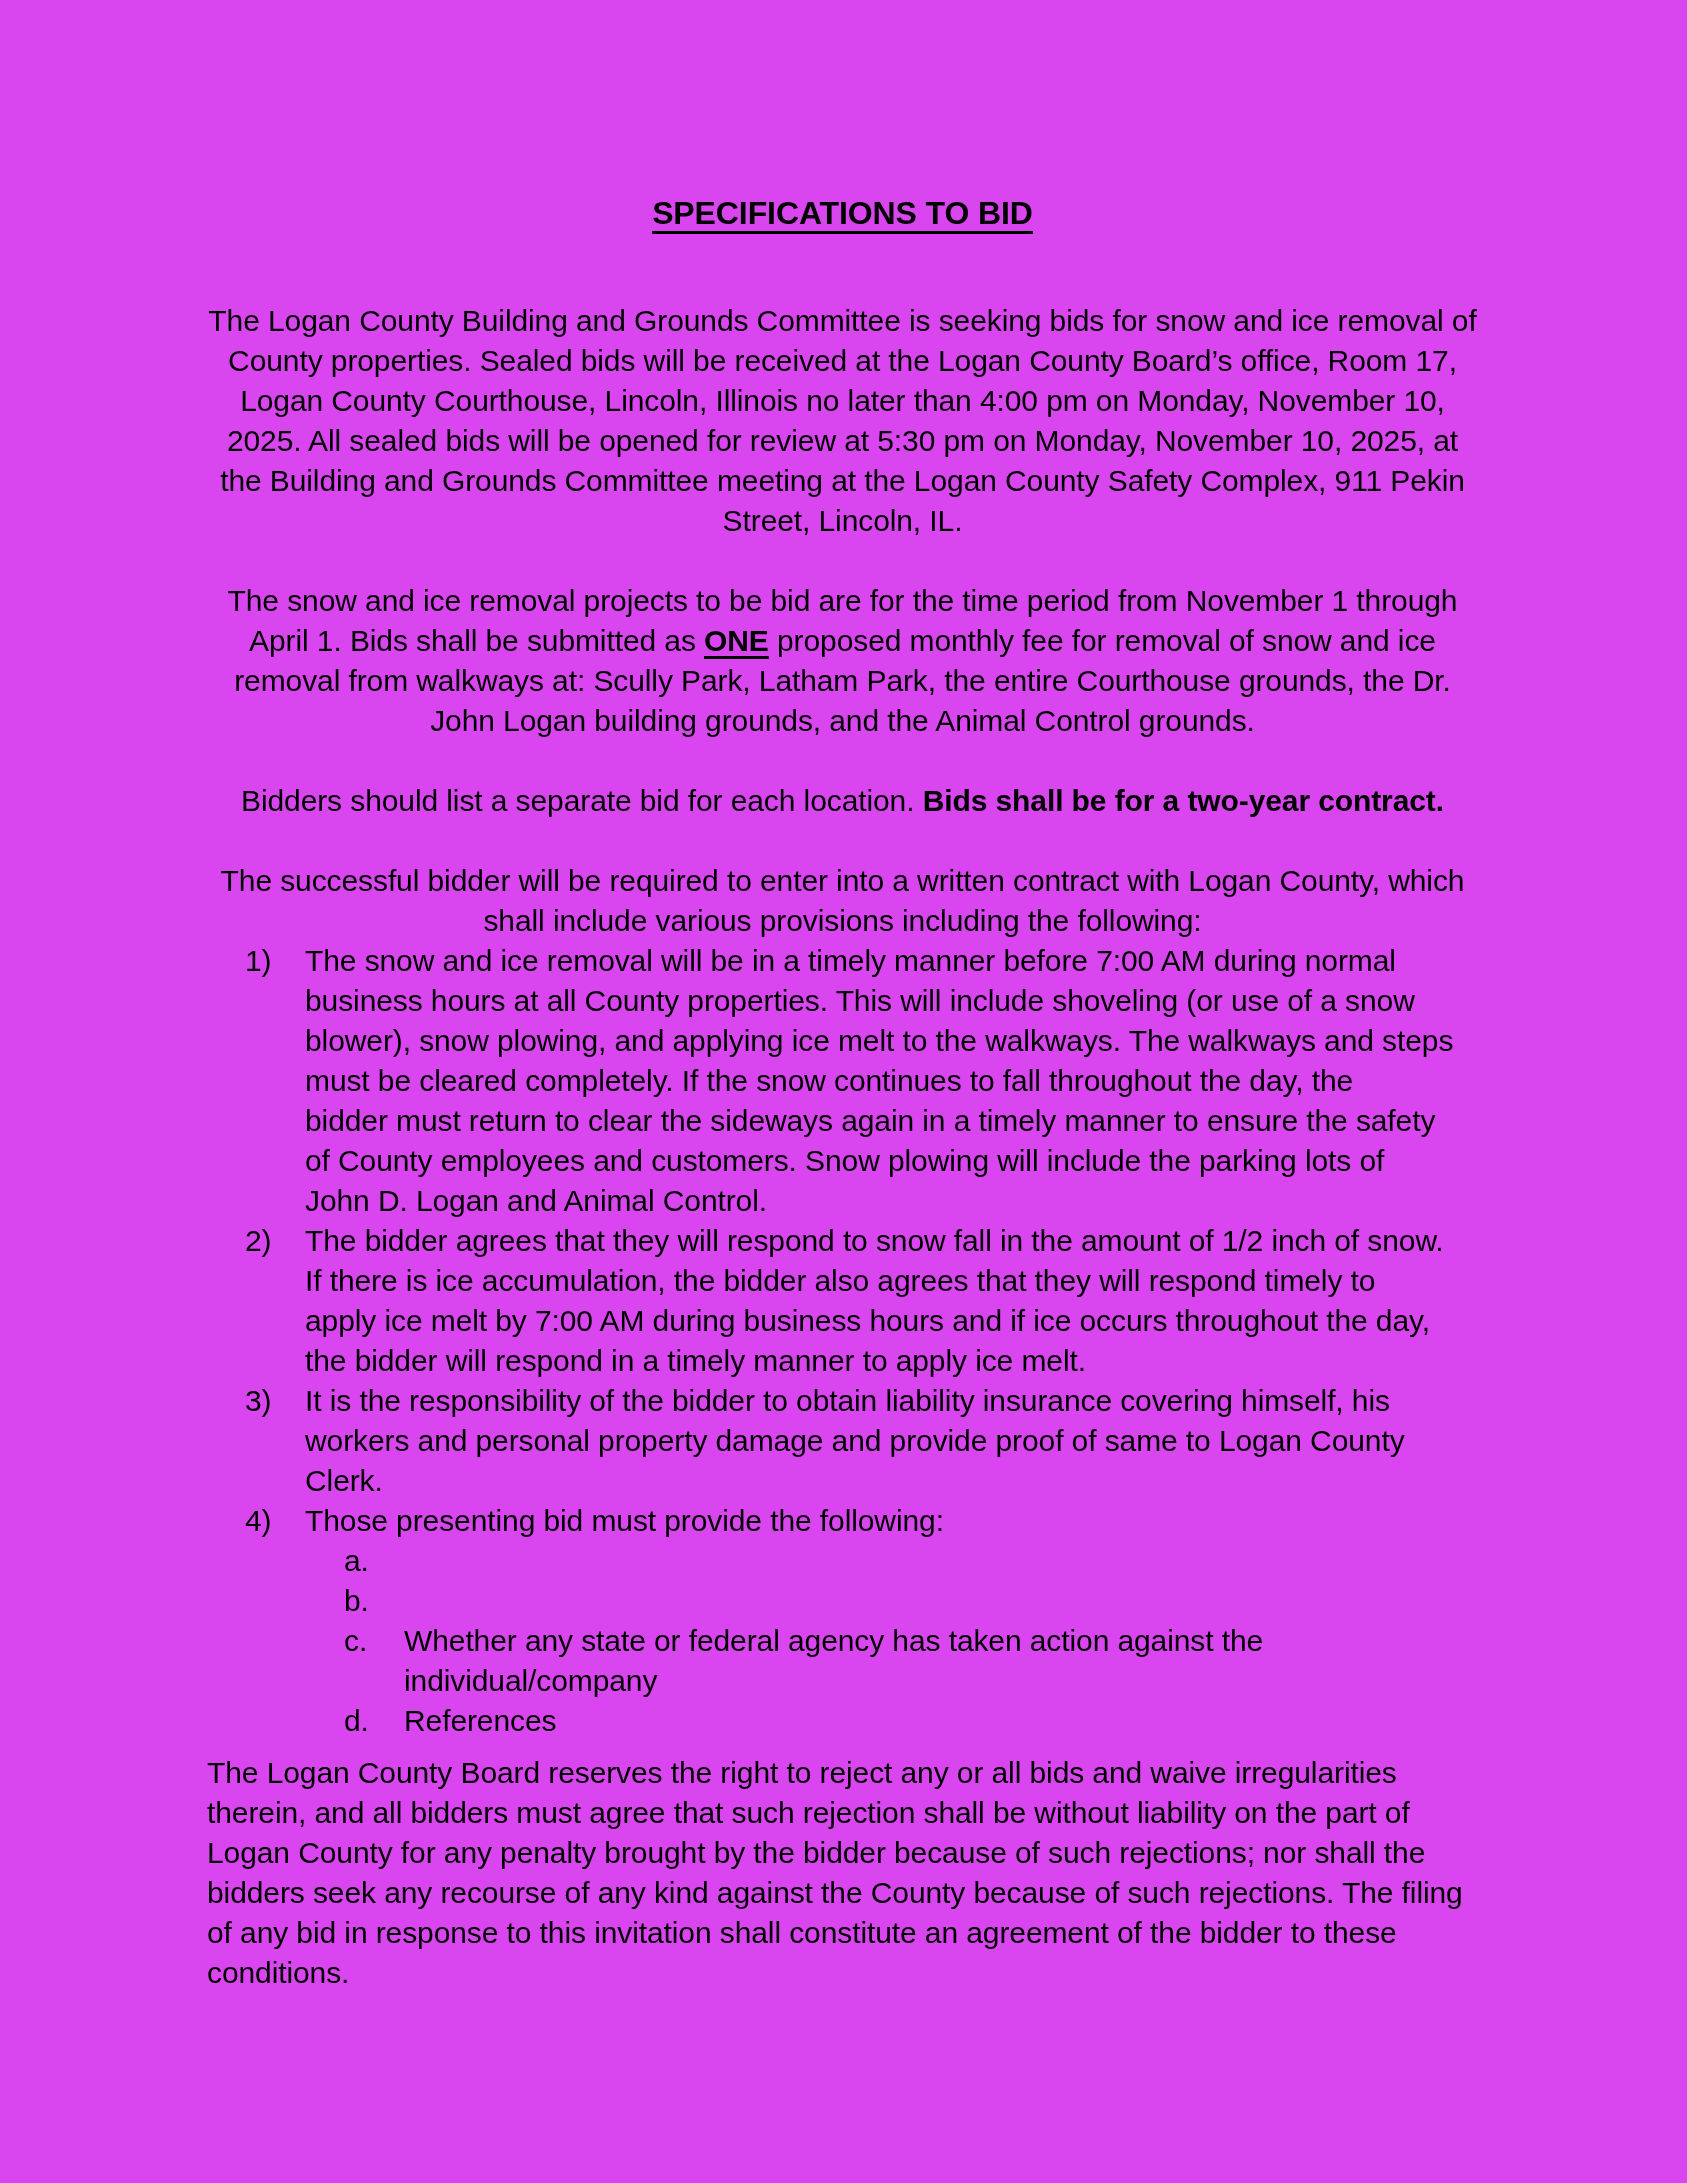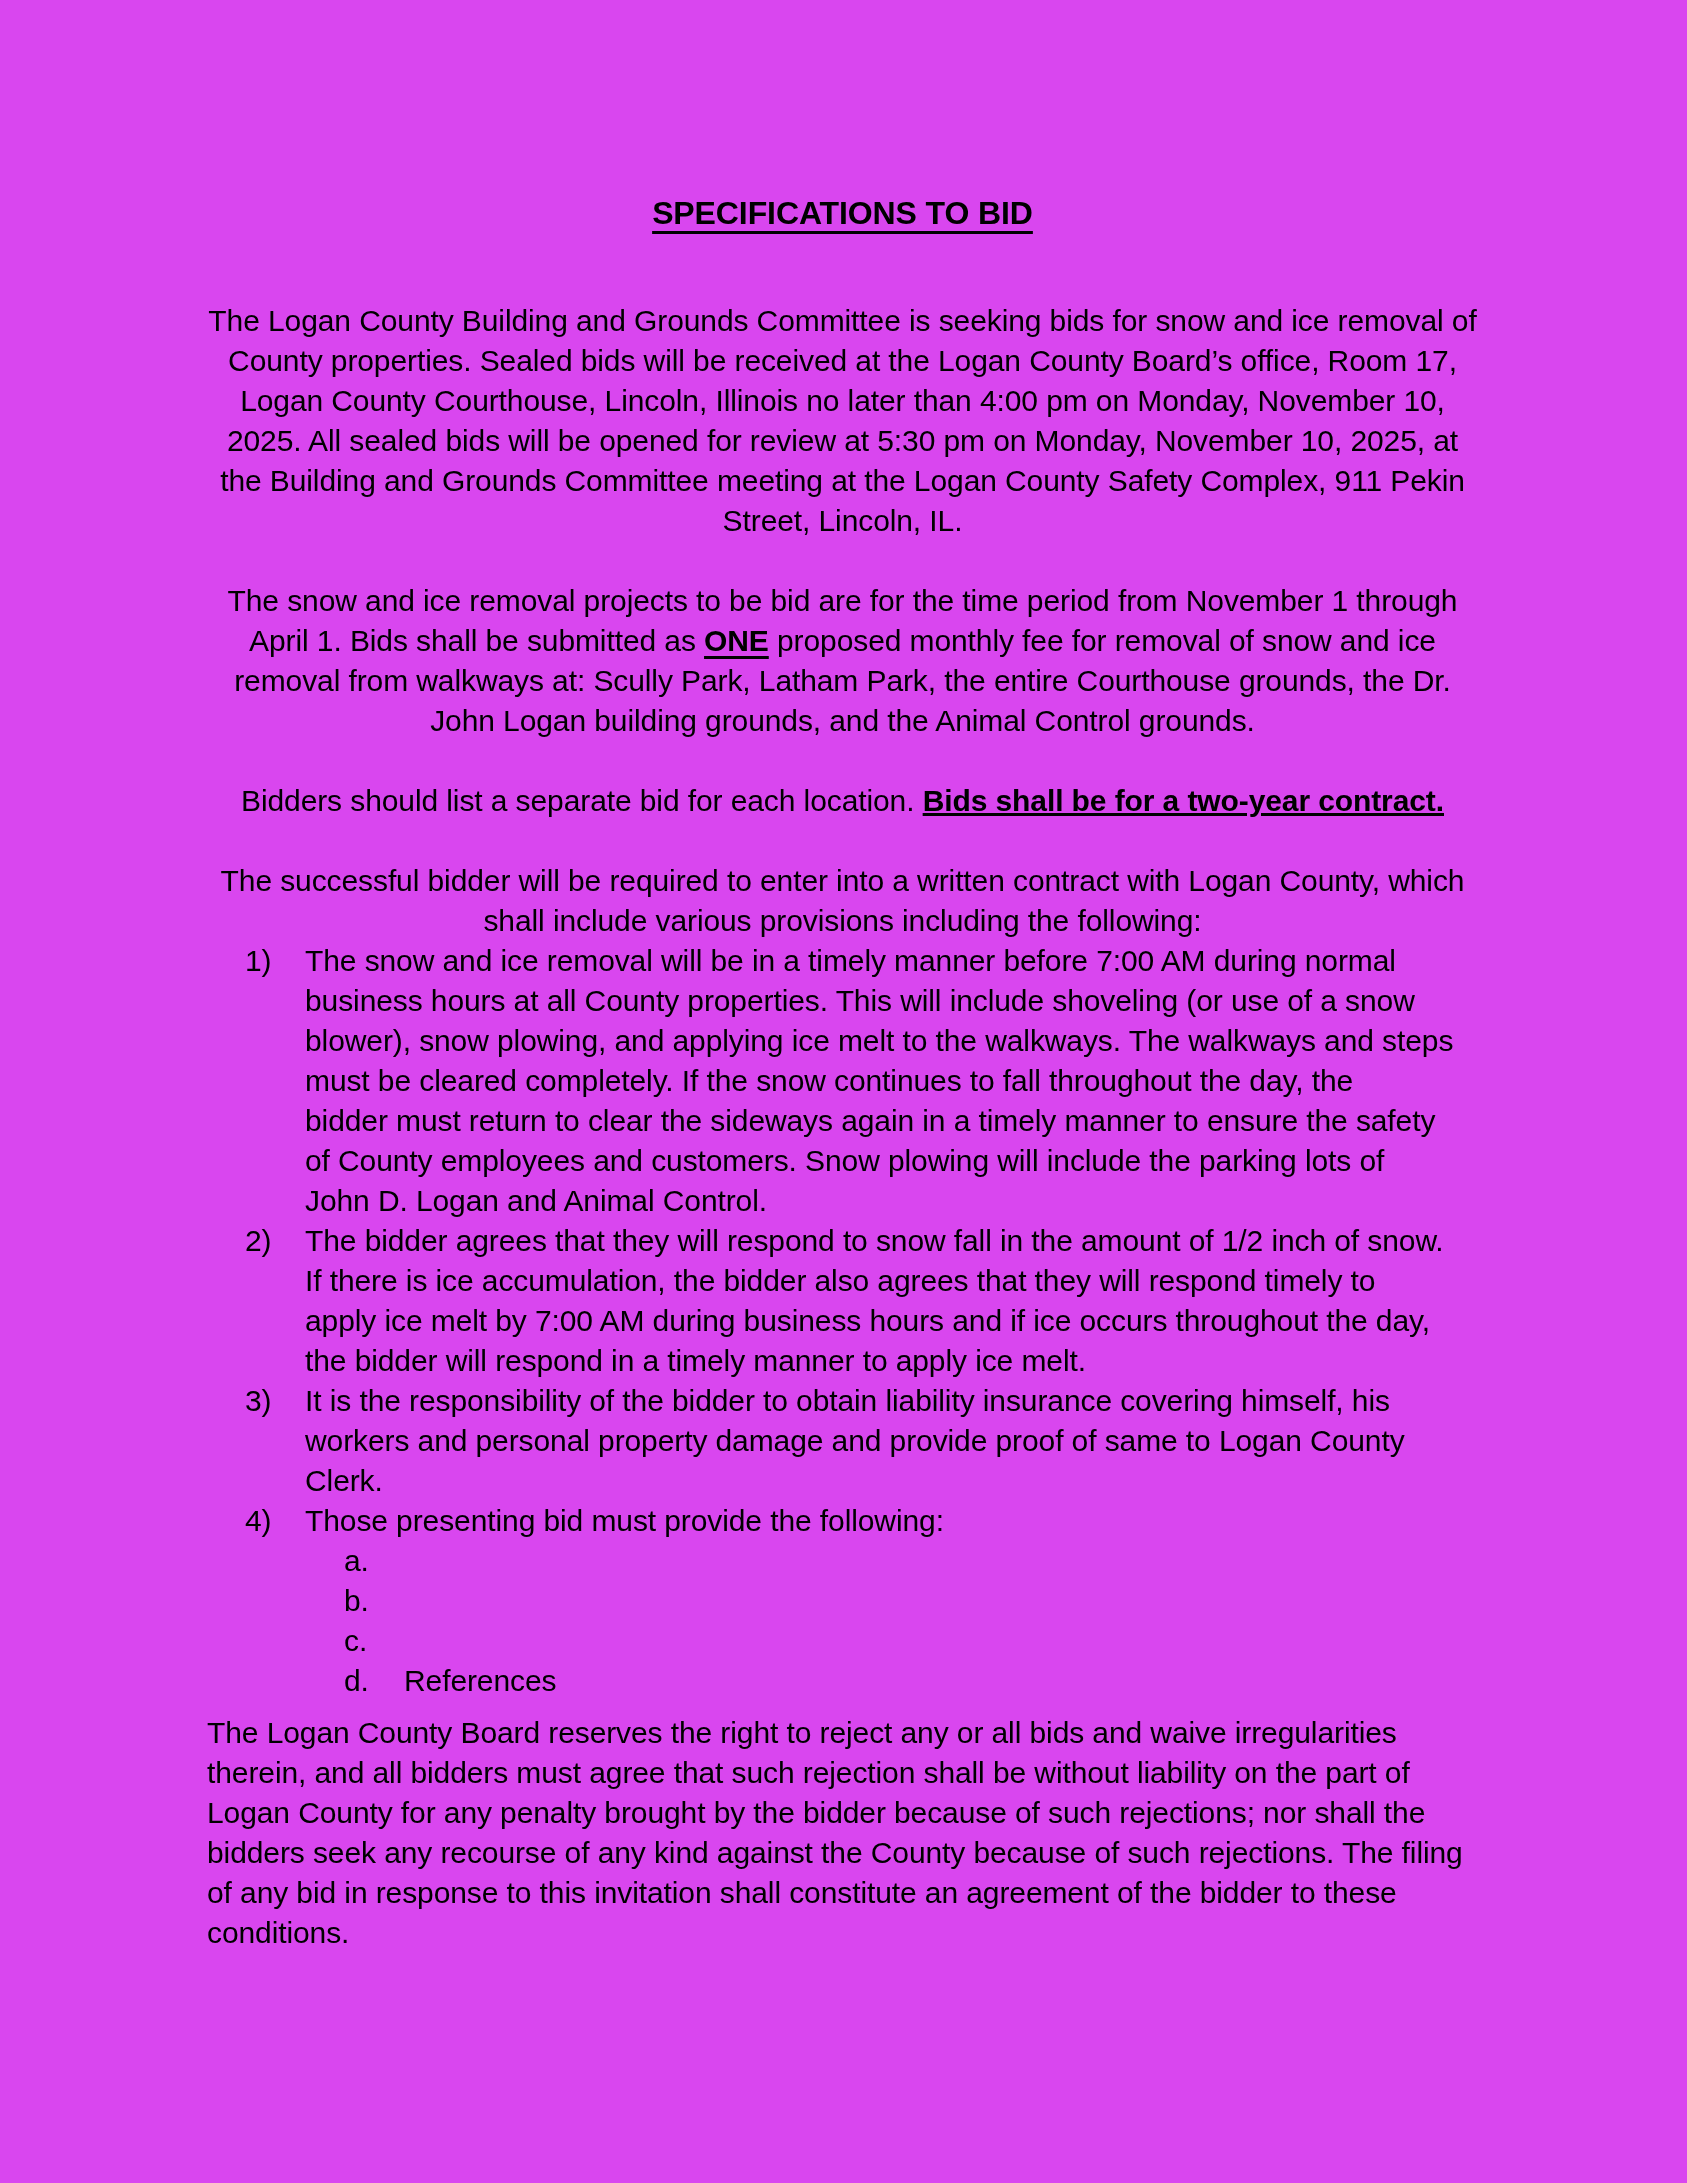--- a/index.html
+++ b/index.html
@@ -43,21 +43,20 @@
   p.para {
     margin: 0 0 40px 0;
     white-space: pre-line;
     text-align: center;
   }
   p.para.no-gap {
     margin-bottom: 0;
   }
   .bold {
     font-weight: bold;
-    text-decoration: underline;
   }
   .bold-underline {
     font-weight: bold;
     text-decoration: underline;
     text-decoration-thickness: 2.6px;
     text-underline-offset: 5.3px;
   }
   .list-item {
     display: flex;
     padding-left: 50px;
@@ -143,20 +142,22 @@
         <div class="sub-item">
           <span class="marker">a.</span>
         </div>
 
         <div class="sub-item">
           <span class="marker">b.</span>
         </div>
 
         <div class="sub-item">
           <span class="marker">c.</span>
+          <span class="item-text">Whether any state or federal agency has taken action against the
+individual/company</span>
         </div>
 
         <div class="sub-item">
           <span class="marker">d.</span>
           <span class="item-text">References</span>
         </div>
 
       </div>
     </div>
 

